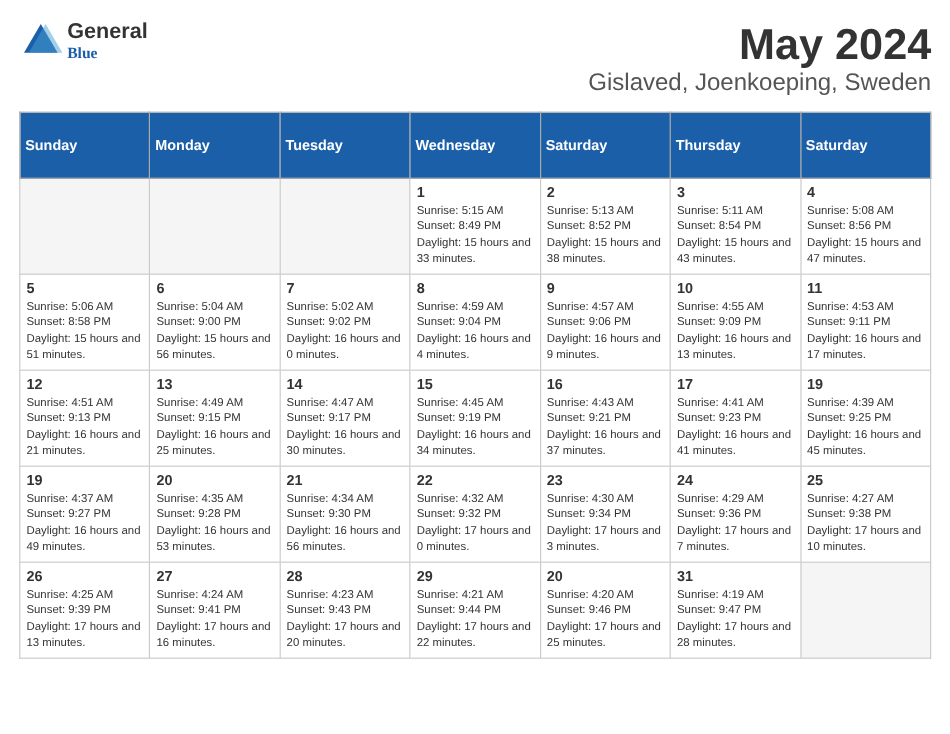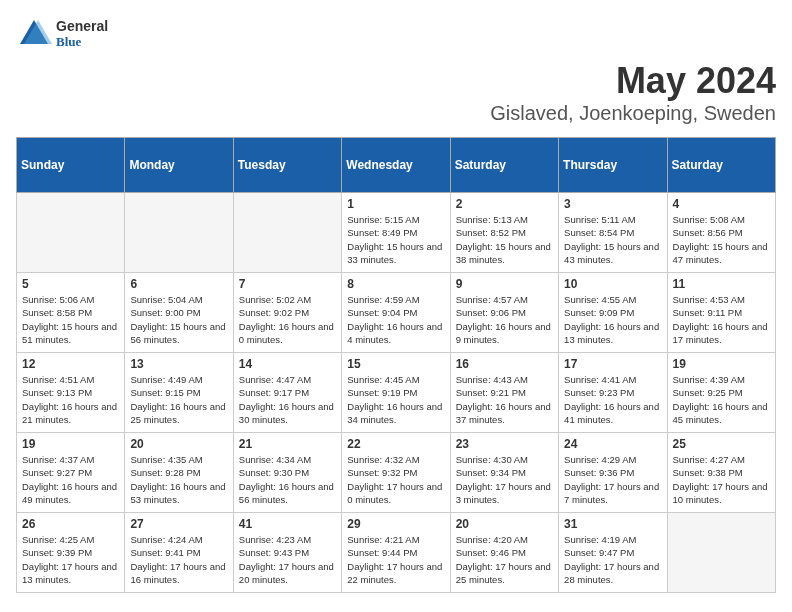--- a/index.html
+++ b/index.html
@@ -20,42 +20,41 @@
       display: flex;
       align-items: center;
       gap: 4px;
     }
     .logo-text {
       display: flex;
       flex-direction: column;
       line-height: 1.1;
     }
     .logo-general {
-      font-size: 14px;
+      font-size: 18px;
       font-weight: bold;
       color: #333;
     }
     .logo-blue {
       font-size: 13px;
       font-weight: bold;
       color: #1a5fa8;
       font-family: Liberation Serif, serif;
     }
     .logo-icon {
       width: 36px;
       height: 36px;
     }
     .title-area {
       text-align: right;
     }
     .month-title {
       font-size: 36px;
       font-weight: bold;
       color: #333;
-      margin-top: 44px;
     }
     .location-title {
       font-size: 20px;
       color: #555;
     }
     table {
       width: 100%;
       border-collapse: collapse;
       table-layout: fixed;
     }
@@ -241,21 +240,21 @@
       <tr>
         <td>
           <div class="day-num">26</div>
           <div class="day-info">Sunrise: 4:25 AM<br>Sunset: 9:39 PM<br>Daylight: 17 hours and 13 minutes.</div>
         </td>
         <td>
           <div class="day-num">27</div>
           <div class="day-info">Sunrise: 4:24 AM<br>Sunset: 9:41 PM<br>Daylight: 17 hours and 16 minutes.</div>
         </td>
         <td>
-          <div class="day-num">41</div>
+          <div class="day-num">28</div>
           <div class="day-info">Sunrise: 4:23 AM<br>Sunset: 9:43 PM<br>Daylight: 17 hours and 20 minutes.</div>
         </td>
         <td>
           <div class="day-num">29</div>
           <div class="day-info">Sunrise: 4:21 AM<br>Sunset: 9:44 PM<br>Daylight: 17 hours and 22 minutes.</div>
         </td>
         <td>
           <div class="day-num">20</div>
           <div class="day-info">Sunrise: 4:20 AM<br>Sunset: 9:46 PM<br>Daylight: 17 hours and 25 minutes.</div>
         </td>

